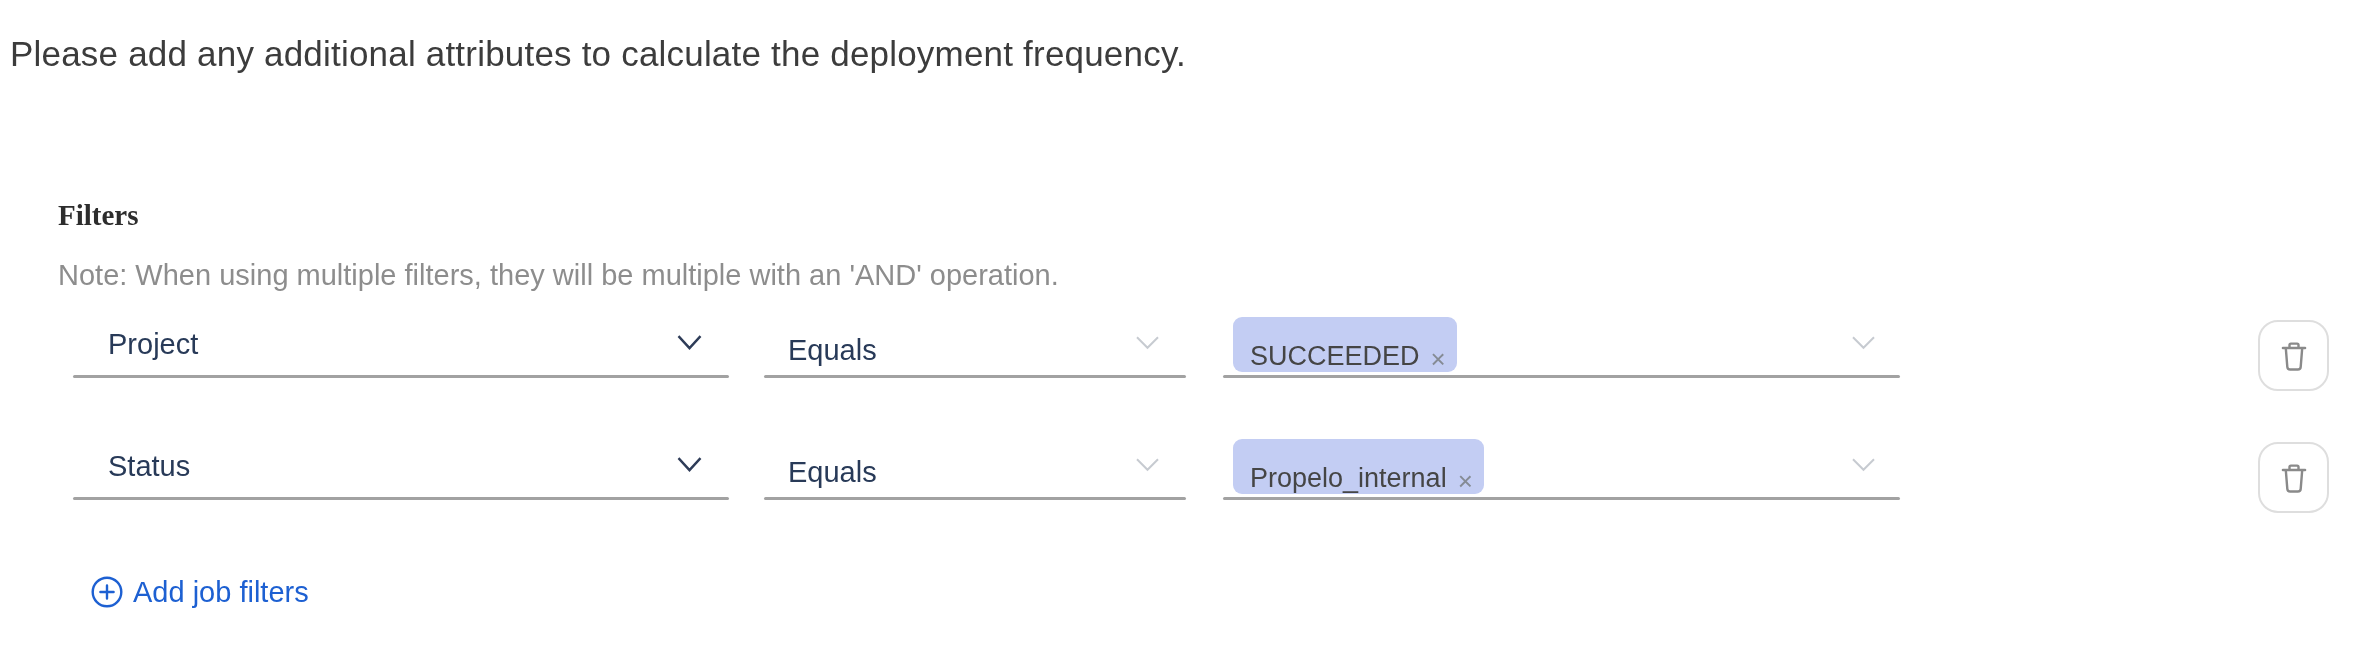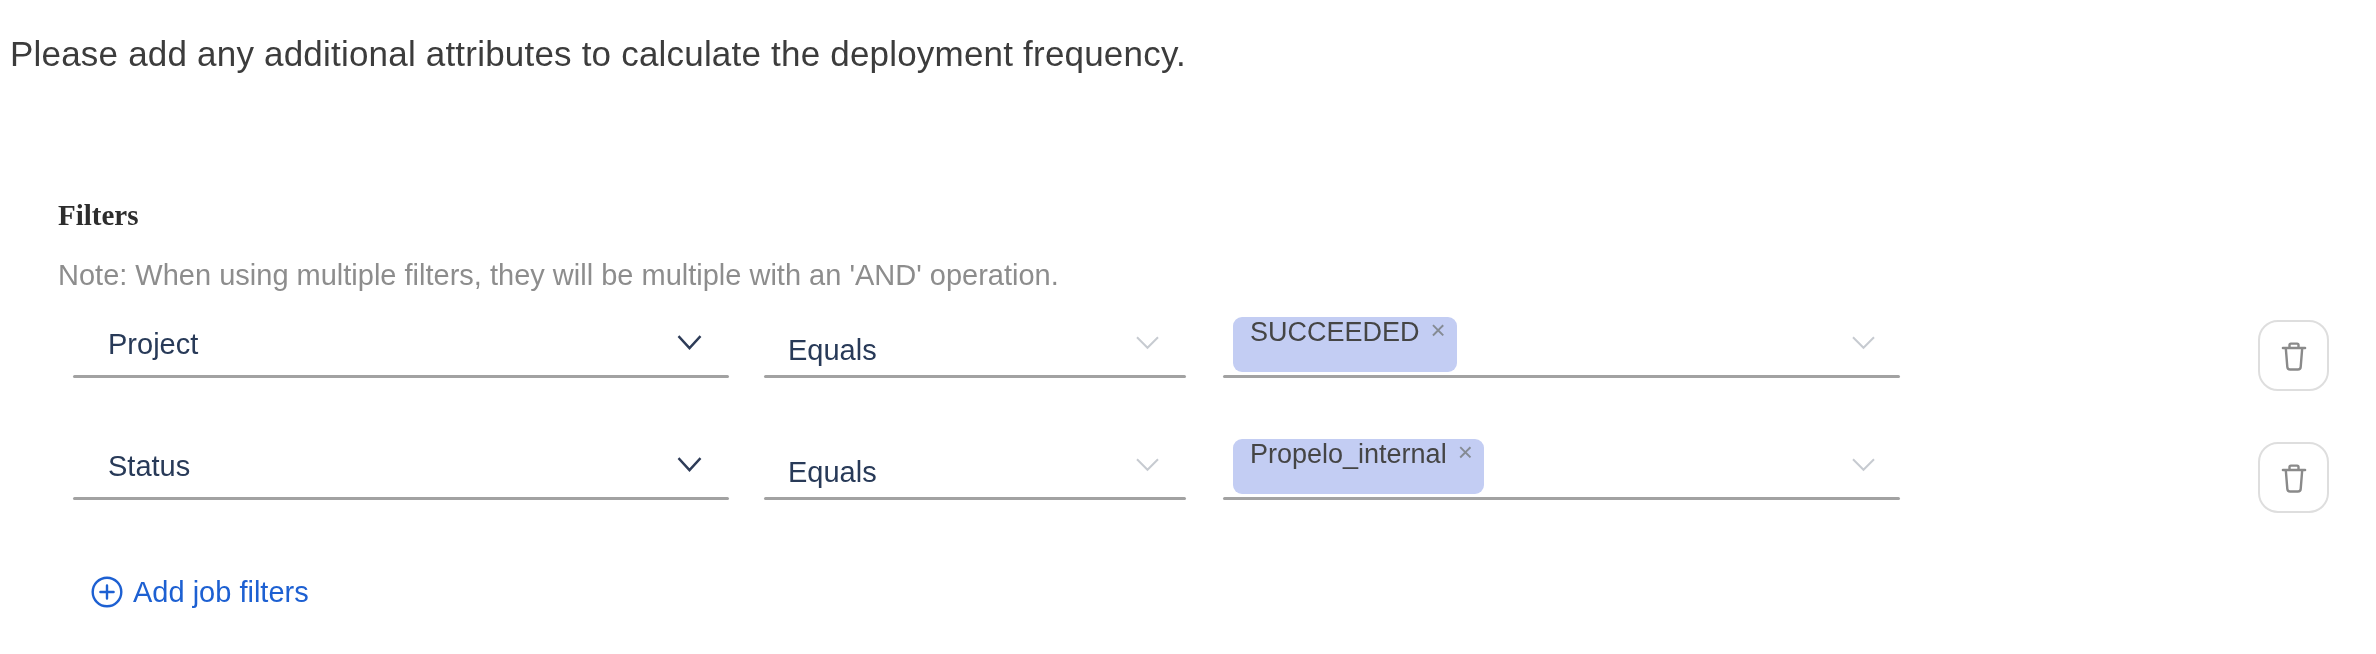--- a/index.html
+++ b/index.html
@@ -54,21 +54,21 @@
   .f-attr{left:73px;width:656px;}
   .f-attr .label{padding-left:35px;}
   .f-attr .chev{right:26px;}
   .f-op{left:764px;width:422px;}
   .f-op .label{padding-left:24px;margin-top:12px;}
   .f-op .chev{right:26px;}
   .f-val{left:1223px;width:677px;}
   .f-val .chev{right:24px;}
 
   .tag{
-    margin-left:10px;height:55px;display:flex;align-items:flex-start;
+    margin-left:10px;height:55px;display:flex;align-items:flex-end;
     background:#c3cdf3;border-radius:9px;padding:0 11px 0 17px;gap:11px;
   }
   .tag .tag-label{font-size:27px;color:#454545;}
   .tag .tag-x{font-size:26px;color:#858b94;cursor:pointer;line-height:1;}
 
   .trash-btn{
     position:absolute;left:2258px;width:71px;height:71px;
     background:#ffffff;border:2px solid #dedede;border-radius:20px;
     display:flex;align-items:center;justify-content:center;
     box-sizing:border-box;cursor:pointer;padding:0;

